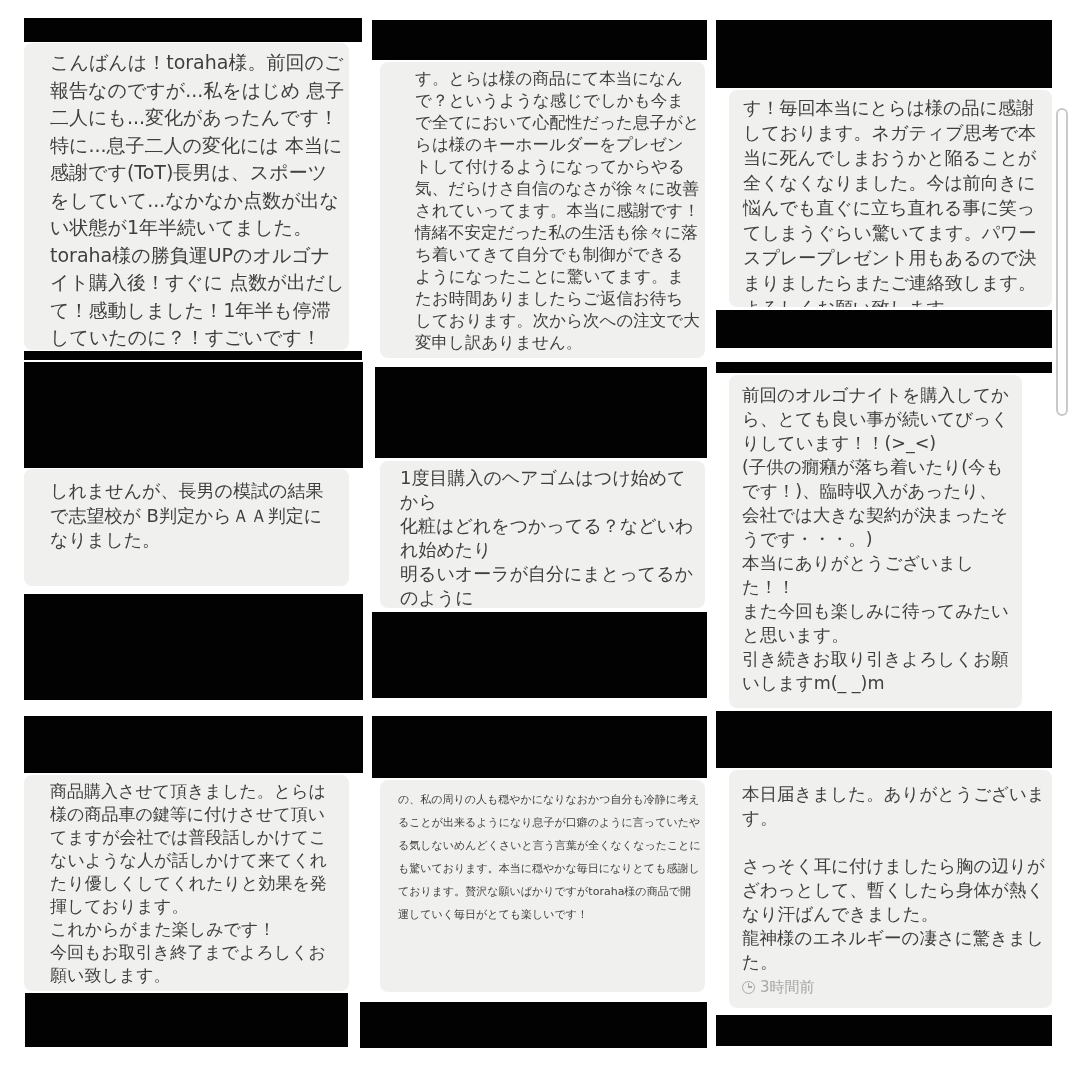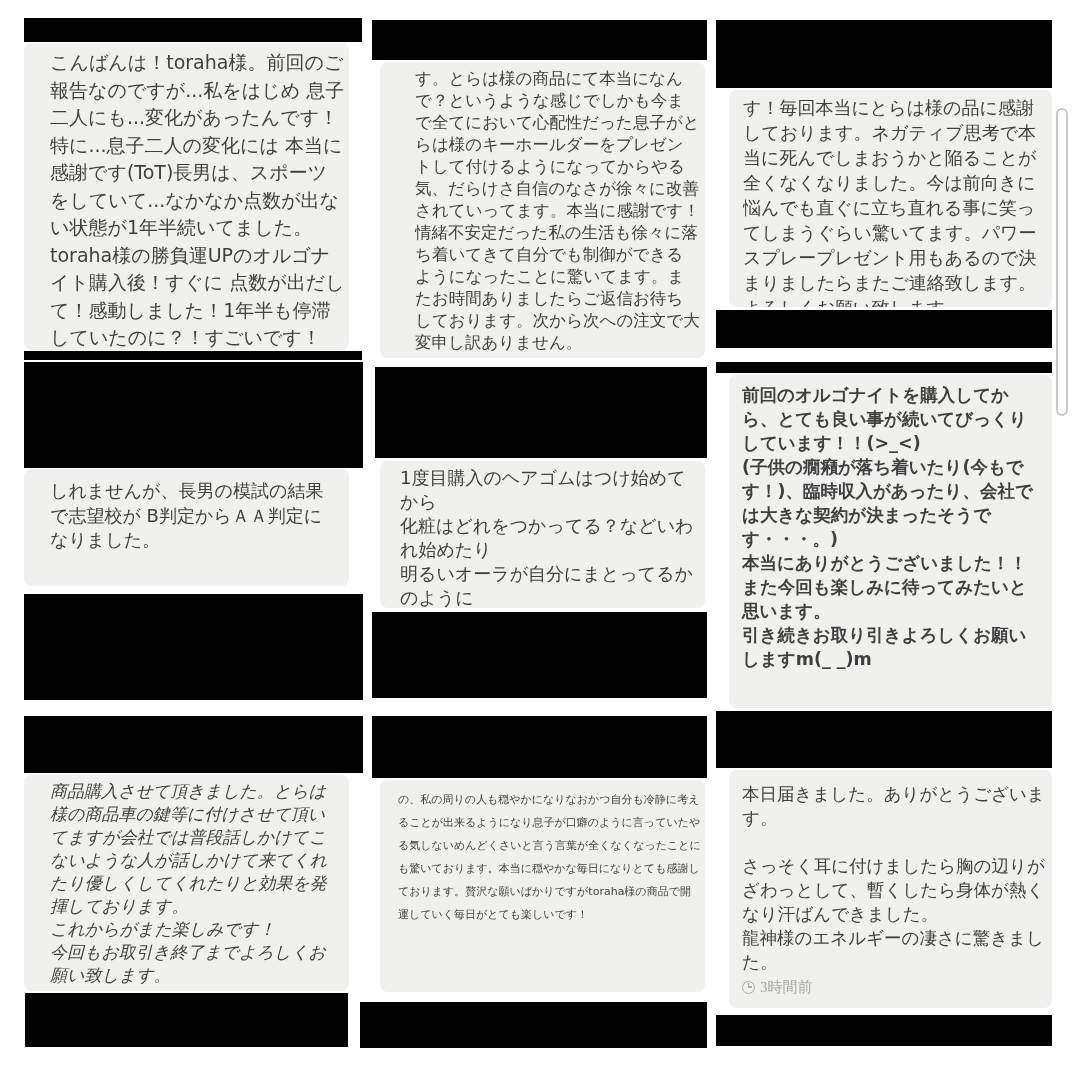--- a/index.html
+++ b/index.html
@@ -40,32 +40,32 @@
   
   .c3-bar1{left:24px;top:362px;width:339px;height:106px;}
   .c3-bub{left:24px;top:469px;width:325px;height:117px;padding:10px 20px 0 26px;font-size:18px;line-height:24.5px;}
   .c3-bar2{left:24px;top:594px;width:339px;height:106px;}
   
   .c4-bar1{left:375px;top:367px;width:332px;height:91px;}
   .c4-bub{left:380px;top:461px;width:325px;height:147px;padding:5px 4px 0 20px;font-size:18px;line-height:24px;}
   .c4-bar2{left:372px;top:612px;width:335px;height:86px;}
   
   .c5-bar1{left:716px;top:362px;width:336px;height:11px;}
-  .c5-bub{left:729px;top:375px;width:323px;height:333px;padding:8px 10px 0 13px;font-size:17.5px;line-height:24px;font-weight:bold;}
+  .c5-bub{left:729px;top:375px;width:293px;height:333px;padding:8px 10px 0 13px;font-size:17.5px;line-height:24px;}
   .c5-bar2{left:716px;top:711px;width:336px;height:57px;}
   
   .c6-bar1{left:24px;top:716px;width:339px;height:57px;}
-  .c6-bub{left:24px;top:775px;width:325px;height:216px;padding:5px 8px 0 26px;font-size:17px;line-height:23px;font-style:italic;}
+  .c6-bub{left:24px;top:775px;width:325px;height:216px;padding:5px 8px 0 26px;font-size:17px;line-height:23px;}
   .c6-bar2{left:25px;top:993px;width:323px;height:54px;}
   
   .c7-bar1{left:372px;top:716px;width:335px;height:62px;}
   .c7-bub{left:380px;top:780px;width:325px;height:212px;padding:8px 4px 0 18px;font-size:11px;line-height:23px;}
   .c7-bar2{left:360px;top:1002px;width:347px;height:46px;}
   
-  .c8-bub{left:729px;top:770px;width:323px;height:238px;padding:12px 2px 0 13px;font-size:17.5px;line-height:24px;font-family:Liberation Serif, serif;}
+  .c8-bub{left:729px;top:770px;width:323px;height:238px;padding:12px 2px 0 13px;font-size:17.5px;line-height:24px;}
   .c8-bar2{left:716px;top:1015px;width:336px;height:31px;}
 </style>
 </head>
 <body>
 
 <div id="canvas">
 
   <div class="bar c0-bar1"></div>
   <div class="bubble c0-bub">
     <div class="msg">こんばんは！toraha様。前回のご報告なのですが...私をはじめ 息子二人にも...変化があったんです！特に...息子二人の変化には 本当に感謝です(ToT)長男は、スポーツをしていて...なかなか点数が出ない状態が1年半続いてました。toraha様の勝負運UPのオルゴナイト購入後！すぐに 点数が出だして！感動しました！1年半も停滞していたのに？！すごいです！toraha様！ありがとうございます！話したいことは 沢山あるのですが...お忙しいでしょうから この辺にしますね(*´∇｀*)</div>

